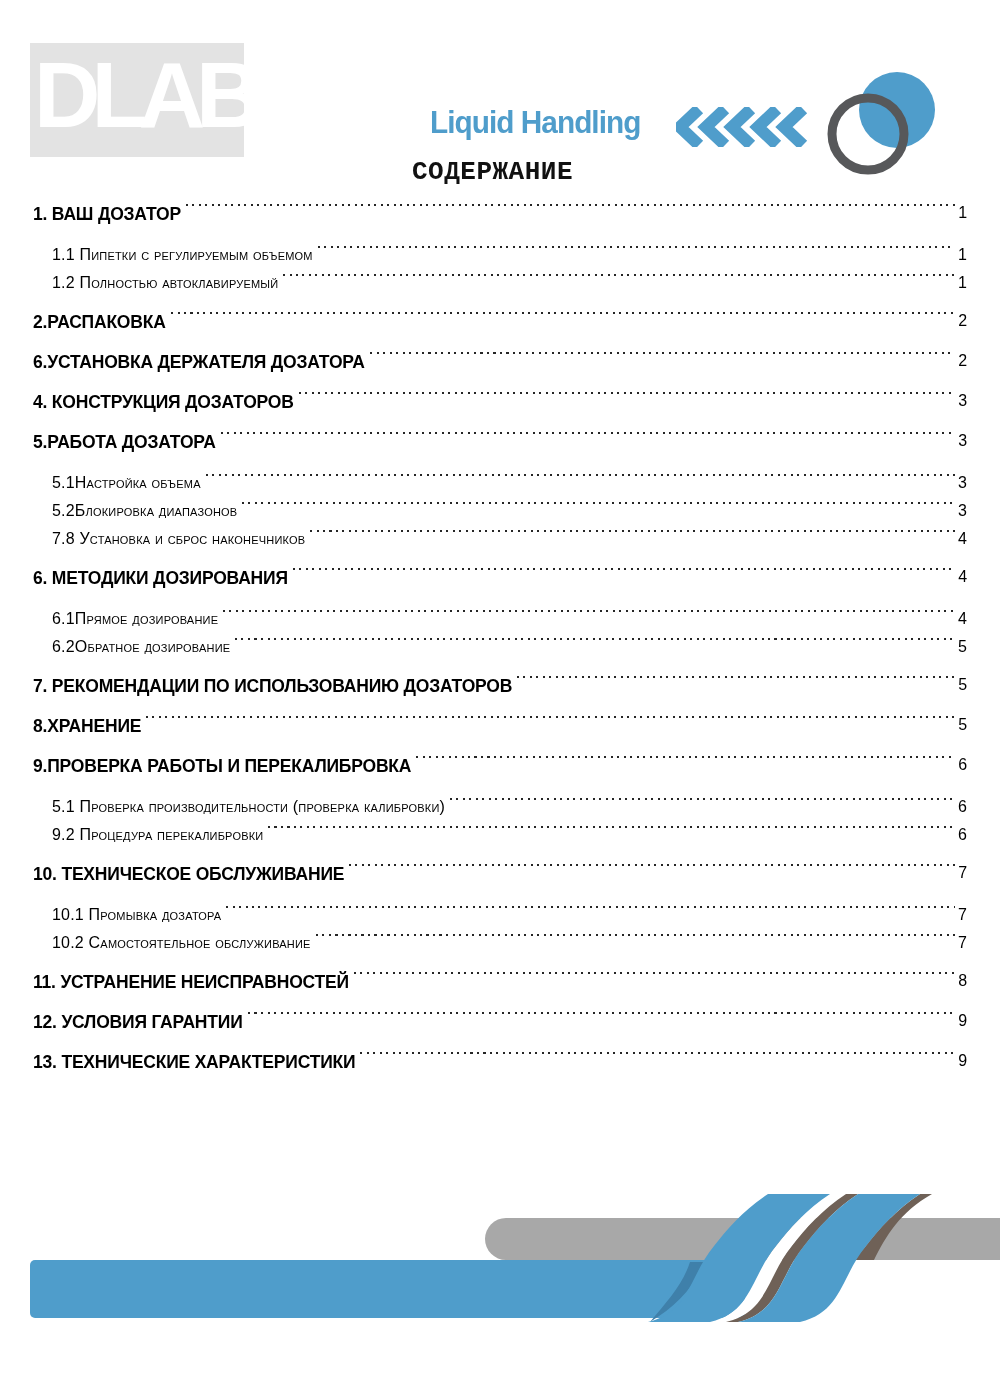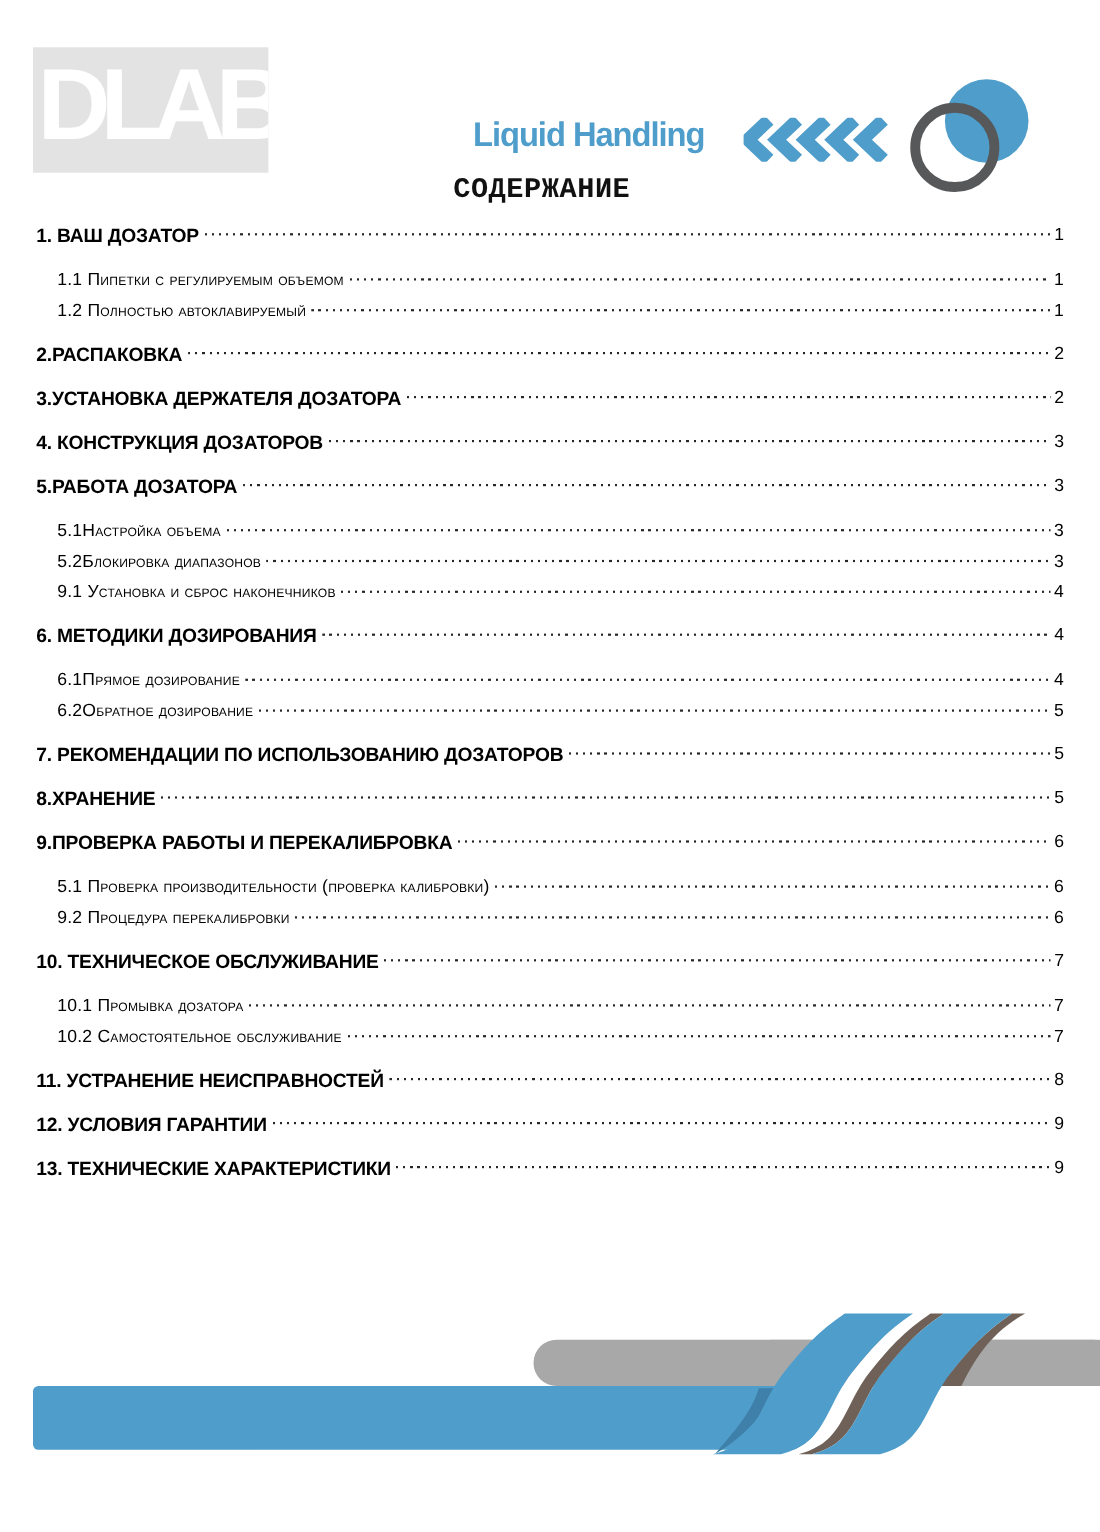--- a/index.html
+++ b/index.html
@@ -25,21 +25,21 @@
   .logo-under{position:absolute;left:0;top:114px;width:214px;height:18px;overflow:hidden;}
   .tagline{position:absolute;left:430px;top:106px;width:230px;
     font-weight:bold;font-size:31px;line-height:34px;letter-spacing:-1px;
     color:var(--accent-blue);transform:scaleX(0.96);transform-origin:left;}
   .chevrons{position:absolute;left:676px;top:107px;}
   .brand-circles{position:absolute;left:823px;top:68px;}
   .page-title{position:absolute;left:0;top:157px;width:985px;text-align:center;
     font-weight:bold;font-size:26px;letter-spacing:0.5px;color:#111;font-family:Liberation Mono, monospace;}
   
   .toc{position:absolute;left:33px;right:33px;top:204px;}
-  .row{display:flex;align-items:center;cursor:pointer;}
+  .row{display:flex;align-items:flex-start;cursor:pointer;}
   .row .lbl{white-space:nowrap;}
   .row .dots{flex:1;height:2px;margin:0 3px 3px 5px;
     background:repeating-linear-gradient(90deg,#262626 0 2px,transparent 2px 6.5px);}
   .row .pg{font-weight:normal;font-size:16px;line-height:18px;white-space:nowrap;}
   .row.main{font-weight:bold;font-size:17.5px;line-height:20px;margin-top:20px;letter-spacing:-0.2px;}
   .row.main:first-child{margin-top:0;}
   .row.main + .row.sub{margin-top:22px;}
   .row.sub{font-weight:normal;font-size:16px;line-height:18px;margin-top:10px;}
   .row.sub + .row.main{}
   .row.sub .lbl{padding-left:19px;font-variant:small-caps;letter-spacing:0.2px;}
@@ -96,21 +96,21 @@
     <span class="pg">1</span>
   </div>
 
   <div class="row main">
     <span class="lbl">2.РАСПАКОВКА</span>
     <span class="dots"></span>
     <span class="pg">2</span>
   </div>
 
   <div class="row main">
-    <span class="lbl">3.УСТАНОВКА ДЕРЖАТЕЛЯ ДОЗАТОРА</span>
+    <span class="lbl">6.УСТАНОВКА ДЕРЖАТЕЛЯ ДОЗАТОРА</span>
     <span class="dots"></span>
     <span class="pg">2</span>
   </div>
 
   <div class="row main">
     <span class="lbl">4. КОНСТРУКЦИЯ ДОЗАТОРОВ</span>
     <span class="dots"></span>
     <span class="pg">3</span>
   </div>
 
@@ -126,21 +126,21 @@
     <span class="pg">3</span>
   </div>
 
   <div class="row sub">
     <span class="lbl">5.2Блокировка диапазонов</span>
     <span class="dots"></span>
     <span class="pg">3</span>
   </div>
 
   <div class="row sub">
-    <span class="lbl">9.1 Установка и сброс наконечников</span>
+    <span class="lbl">7.8 Установка и сброс наконечников</span>
     <span class="dots"></span>
     <span class="pg">4</span>
   </div>
 
   <div class="row main">
     <span class="lbl">6. МЕТОДИКИ ДОЗИРОВАНИЯ</span>
     <span class="dots"></span>
     <span class="pg">4</span>
   </div>
 

